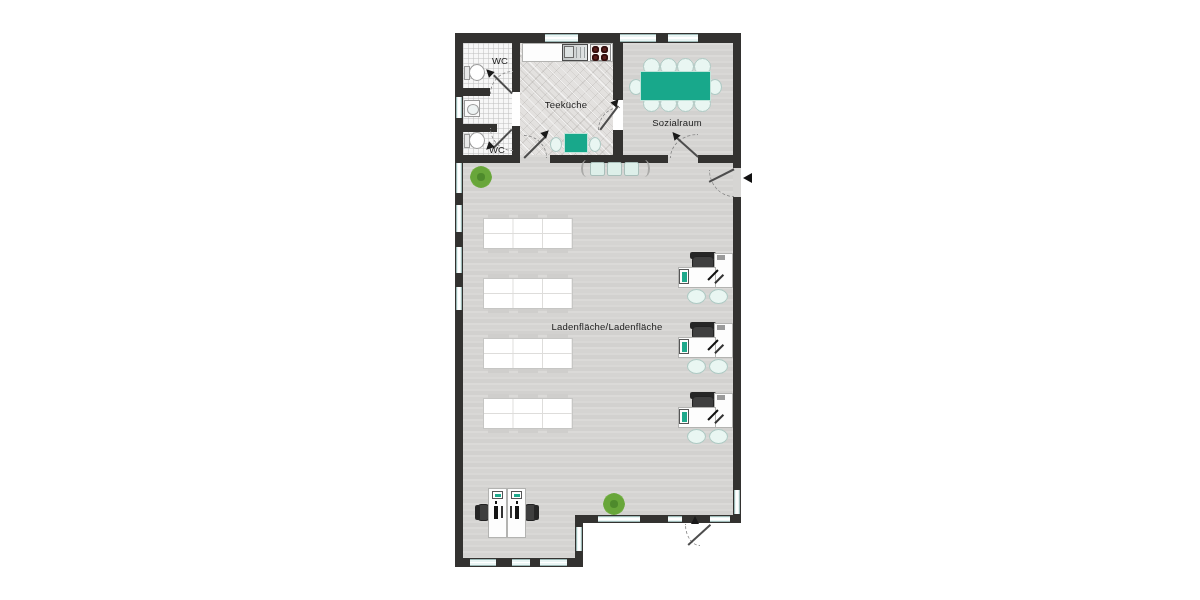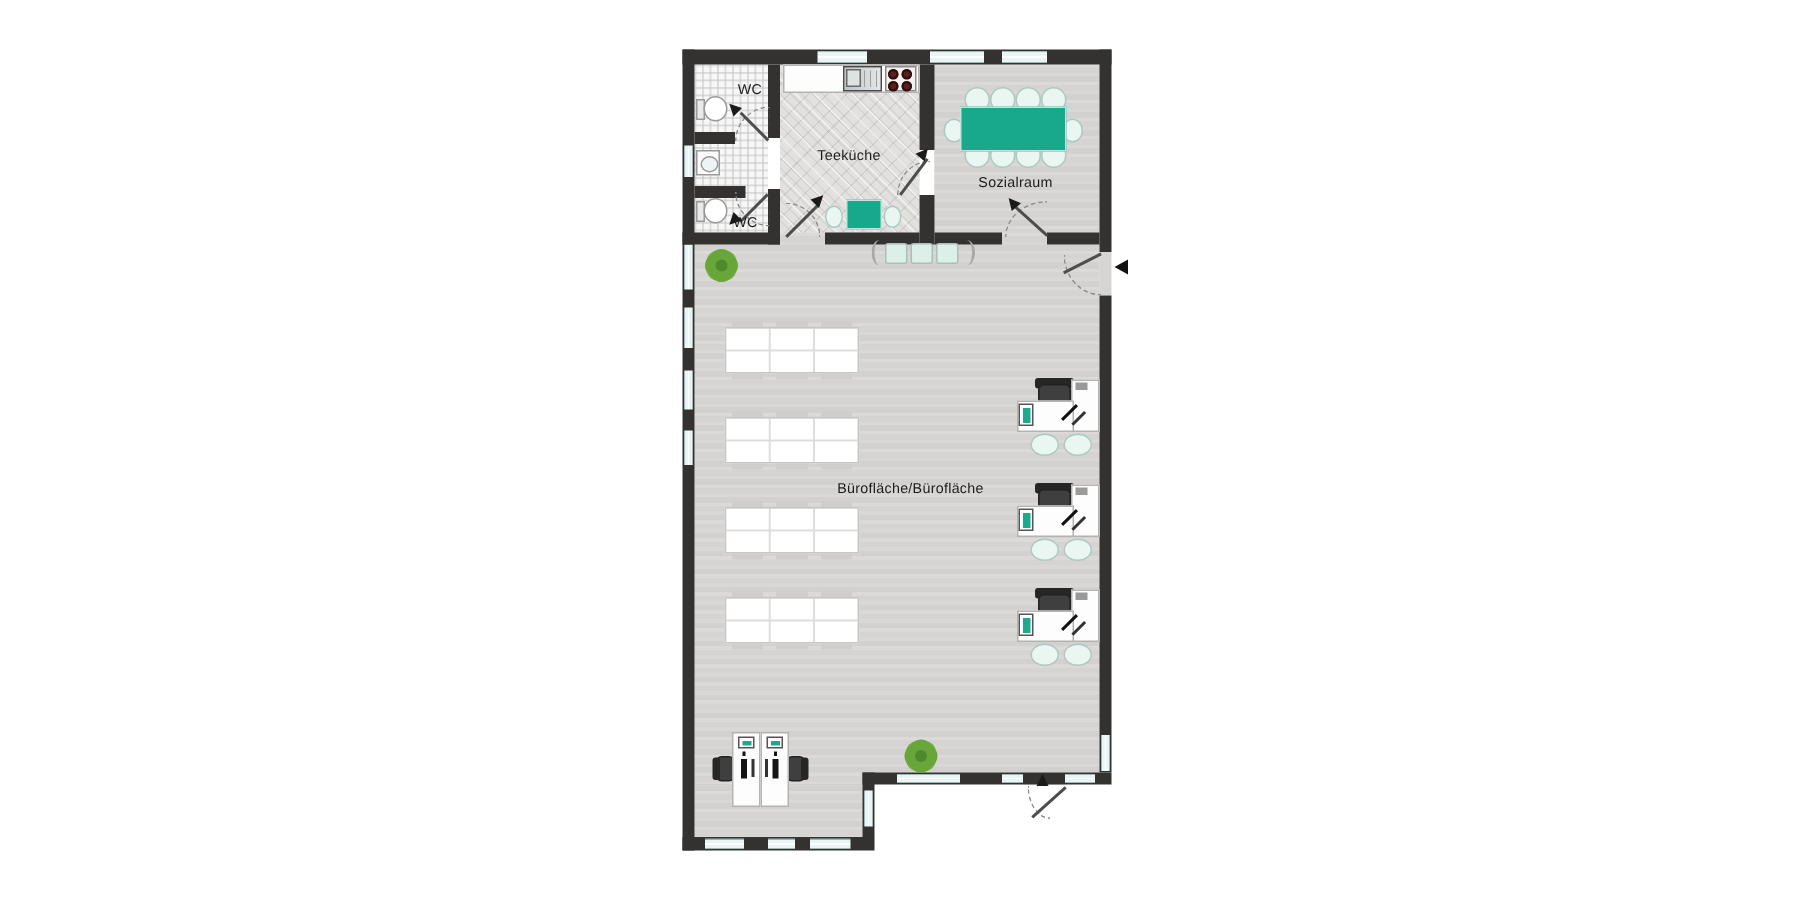--- a/index.html
+++ b/index.html
@@ -252,15 +252,15 @@
     <div class="abs" style="left:501px;top:506px;width:1.5px;height:12px;background:#333;"></div>
     <div class="abs" style="left:515px;top:506px;width:4px;height:13px;background:#141414;"></div>
     <div class="abs" style="left:516px;top:501px;width:2px;height:3px;background:#141414;"></div>
     <div class="abs" style="left:510px;top:506px;width:1.5px;height:12px;background:#333;"></div>
   </div>
 
   <div class="room-label" style="left:500px;top:60px;">WC</div>
   <div class="room-label" style="left:497px;top:149px;">WC</div>
   <div class="room-label" style="left:566px;top:104px;">Teeküche</div>
   <div class="room-label" style="left:677px;top:122px;">Sozialraum</div>
-  <div class="room-label" style="left:607px;top:326px;">Bürofläche/Bürofläche</div>
+  <div class="room-label" style="left:607px;top:326px;">Ladenfläche/Ladenfläche</div>
 
 </div>
 
 </body></html>

